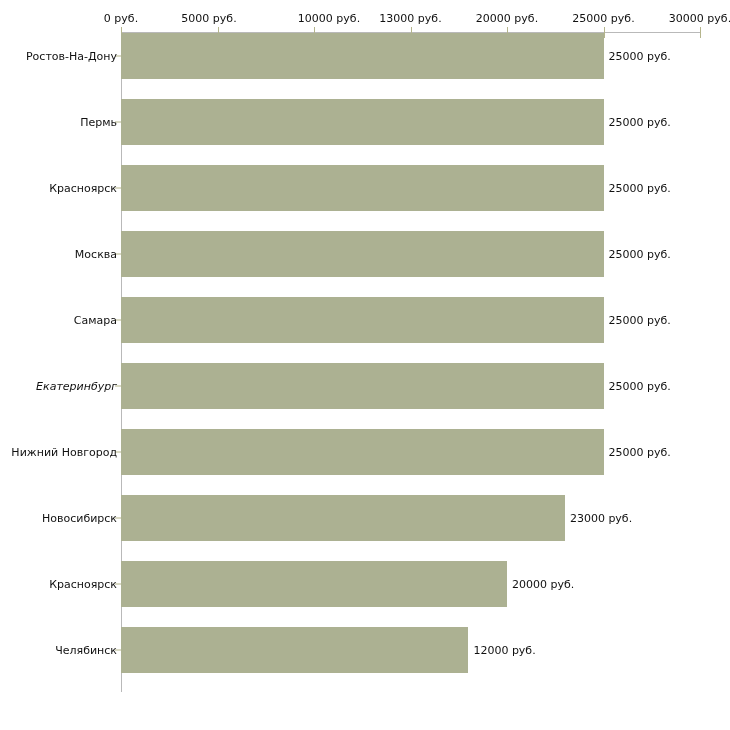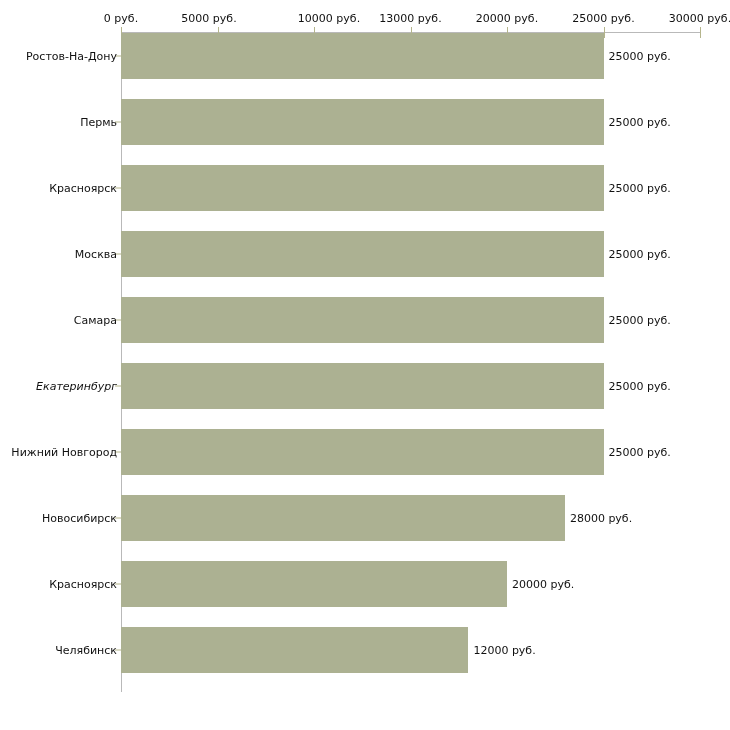--- a/index.html
+++ b/index.html
@@ -140,20 +140,20 @@
       <div class="bar-value-label" style="left: 608.5px; top: 188px;">25000 руб.</div>
       <div class="bar" style="left: 121px; top: 231px; width: 482.5px; height: 46px; background: rgb(172, 177, 146);"></div>
       <div class="bar-value-label" style="left: 608.5px; top: 254px;">25000 руб.</div>
       <div class="bar" style="left: 121px; top: 297px; width: 482.5px; height: 46px; background: rgb(172, 177, 146);"></div>
       <div class="bar-value-label" style="left: 608.5px; top: 320px;">25000 руб.</div>
       <div class="bar" style="left: 121px; top: 363px; width: 482.5px; height: 46px; background: rgb(172, 177, 146);"></div>
       <div class="bar-value-label" style="left: 608.5px; top: 386px;">25000 руб.</div>
       <div class="bar" style="left: 121px; top: 429px; width: 482.5px; height: 46px; background: rgb(172, 177, 146);"></div>
       <div class="bar-value-label" style="left: 608.5px; top: 452px;">25000 руб.</div>
       <div class="bar" style="left: 121px; top: 495px; width: 443.9px; height: 46px; background: rgb(172, 177, 146);"></div>
-      <div class="bar-value-label" style="left: 569.9px; top: 518px;">28000 руб.</div>
+      <div class="bar-value-label" style="left: 569.9px; top: 518px;">23000 руб.</div>
       <div class="bar" style="left: 121px; top: 561px; width: 386px; height: 46px; background: rgb(172, 177, 146);"></div>
       <div class="bar-value-label" style="left: 512px; top: 584px;">20000 руб.</div>
       <div class="bar" style="left: 121px; top: 627px; width: 347.4px; height: 46px; background: rgb(172, 177, 146);"></div>
       <div class="bar-value-label" style="left: 473.4px; top: 650px;">12000 руб.</div>
     </div>
 
 </div>
 
 </body></html>

